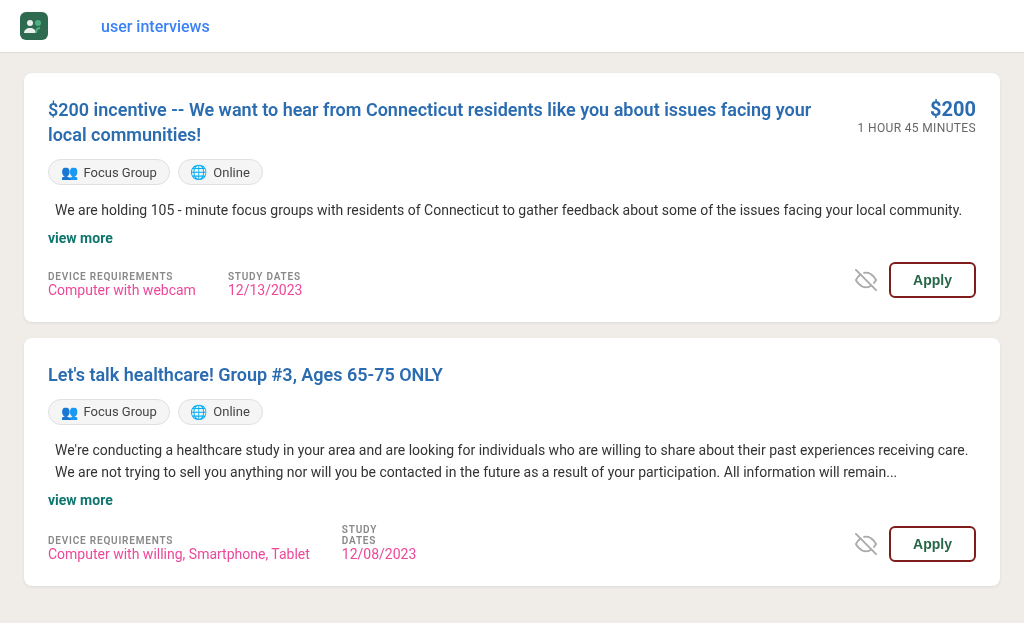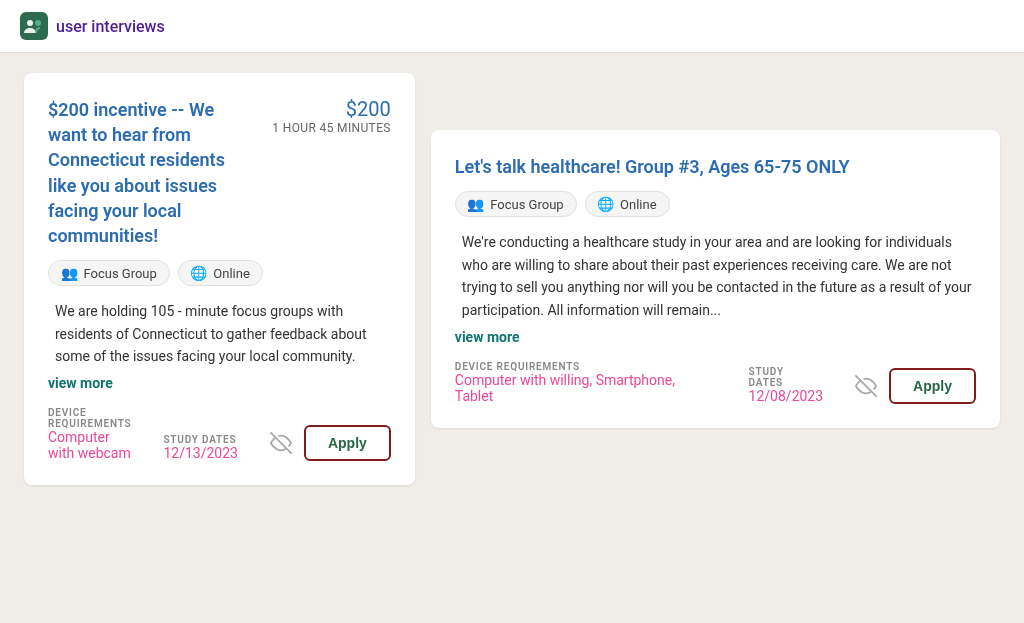--- a/index.html
+++ b/index.html
@@ -21,28 +21,28 @@
       align-items: center;
       gap: 8px;
     }
     .logo-icon {
       width: 28px;
       height: 28px;
     }
     .logo-text {
       font-size: 16px;
       font-weight: 500;
-      color: #4c1d95;
+      color: #3b82f6;
+      margin-left: 45px;
     }
     .main-content {
       padding: 20px 24px;
       display: flex;
-      flex-direction: row;
+      flex-direction: column;
       gap: 16px;
-      align-items: center;
     }
     .card {
       background: #fff;
       border-radius: 8px;
       padding: 24px;
       box-shadow: 0 1px 3px rgba(0,0,0,0.08);
     }
     .card-header {
       display: flex;
       justify-content: space-between;
@@ -56,21 +56,21 @@
       flex: 1;
       margin-right: 20px;
       line-height: 1.4;
     }
     .card-price-block {
       text-align: right;
       flex-shrink: 0;
     }
     .card-price {
       font-size: 20px;
-      font-weight: 400;
+      font-weight: 700;
       color: #2b6cb0;
     }
     .card-duration {
       font-size: 12px;
       color: #666;
       text-transform: uppercase;
       letter-spacing: 0.03em;
       white-space: nowrap;
     }
     .tags {

